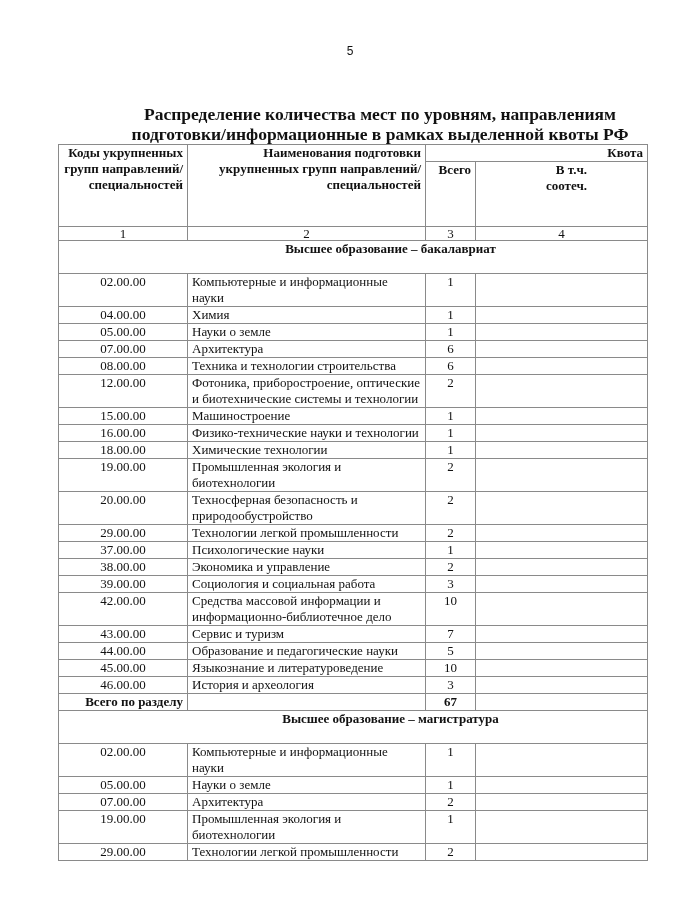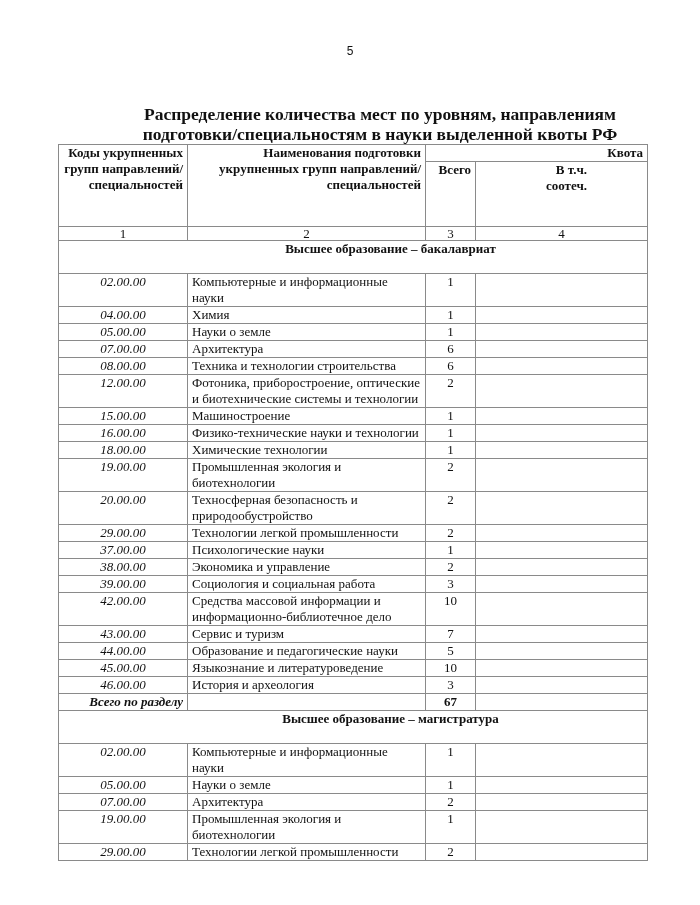--- a/index.html
+++ b/index.html
@@ -12,33 +12,33 @@
   table.quota { position: absolute; top: 144px; left: 58px; width: 589px;
                 border-collapse: collapse; table-layout: fixed; font-size: 13px; line-height: 16px; }
   table.quota td, table.quota th { border: 1px solid #8a8a8a; padding: 0 4px; vertical-align: top; }
   th { font-weight: bold; text-align: right; }
   col.c1 { width: 129px; } col.c2 { width: 238px; } col.c3 { width: 50px; } col.c4 { width: 172px; }
   .hdr-main { height: 80px; }
   .hdr-top { height: 15px; }
   .num-row td { text-align: center; height: 13px; line-height: 13px; }
   .section td { text-align: center; font-weight: bold; height: 32px; padding-left: 0; }
   .section td span { display: inline-block; margin-left: 75px; font-family: Liberation Serif, serif; }
-  td.code { text-align: center; font-style: italic; }
+  td.code { text-align: center; }
   td.val { text-align: center; }
   .total td { font-weight: bold; }
   .total td.code { text-align: right; padding-left: 2px; }
 </style>
 </head>
 <body>
 
 <div class="page-num">5</div>
 
 <div class="title">
   <div>Распределение количества мест по уровням, направлениям</div>
-  <div>подготовки/специальностям в науки выделенной квоты РФ</div>
+  <div>подготовки/информационные в рамках выделенной квоты РФ</div>
 </div>
 
 <table class="quota">
   <colgroup>
       <col class="c1">
       <col class="c2">
       <col class="c3">
       <col class="c4">
     </colgroup>
   <thead>

